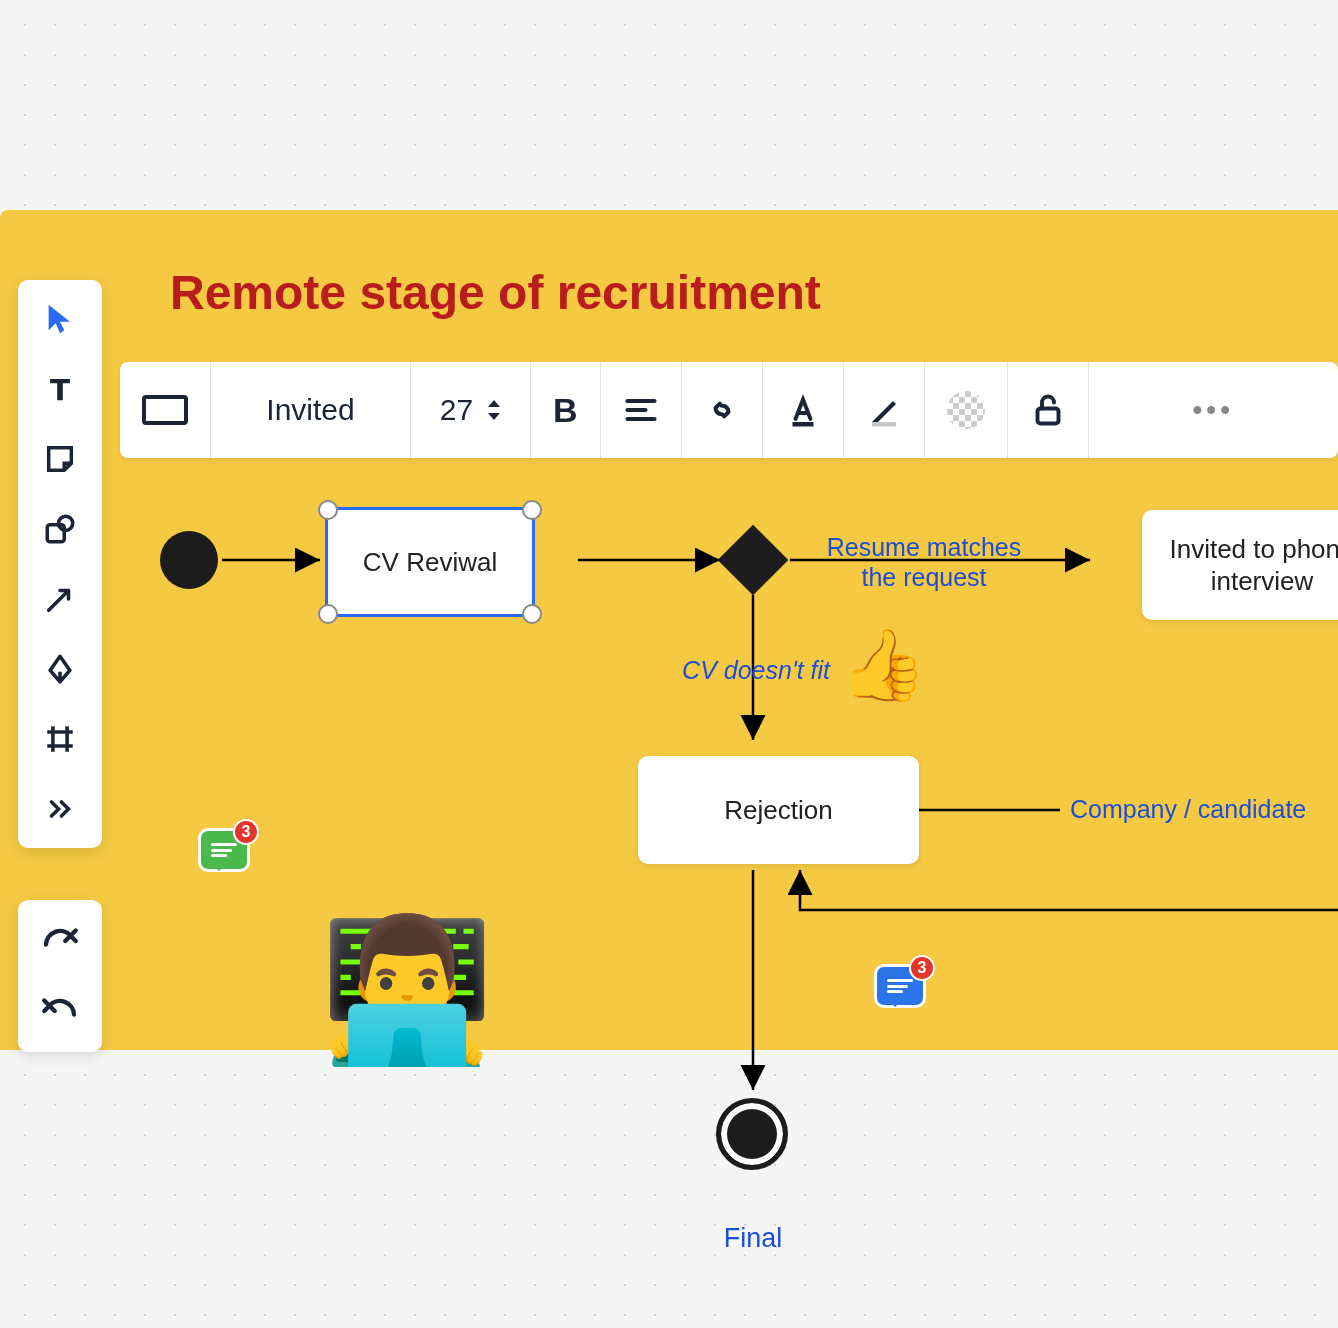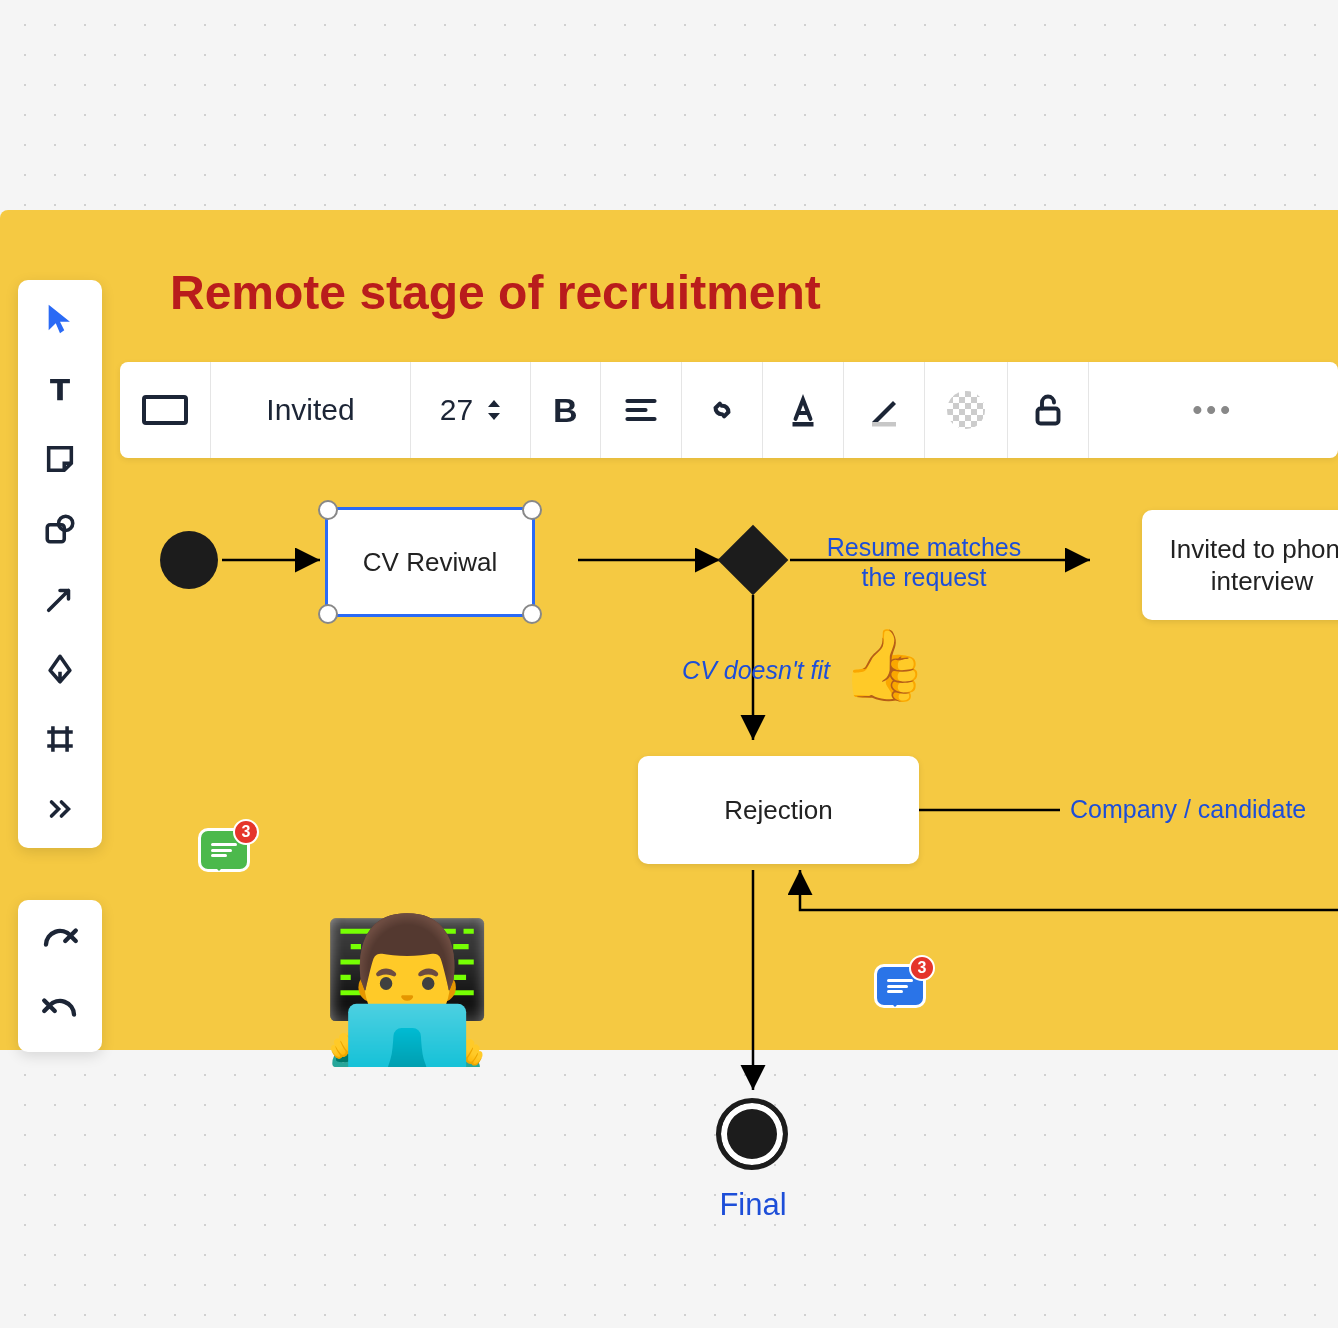--- a/index.html
+++ b/index.html
@@ -376,15 +376,15 @@
   </div>
 
   <div class="comment-bubble blue" style="left:874px; top:754px;">
     <div class="lines">
         <div class="mid"></div>
       </div>
     <div class="badge">3</div>
   </div>
 
   <div class="final-circle" style="left:716px; top:888px;"></div>
-  <div class="edge-label" style="left:718px; top:976px; width:70px; font-size:31px;">Final</div>
+  <div class="edge-label" style="left:718px; top:1012px; width:70px; font-size:27px;">Final</div>
 
 </div>
 
 </body></html>

